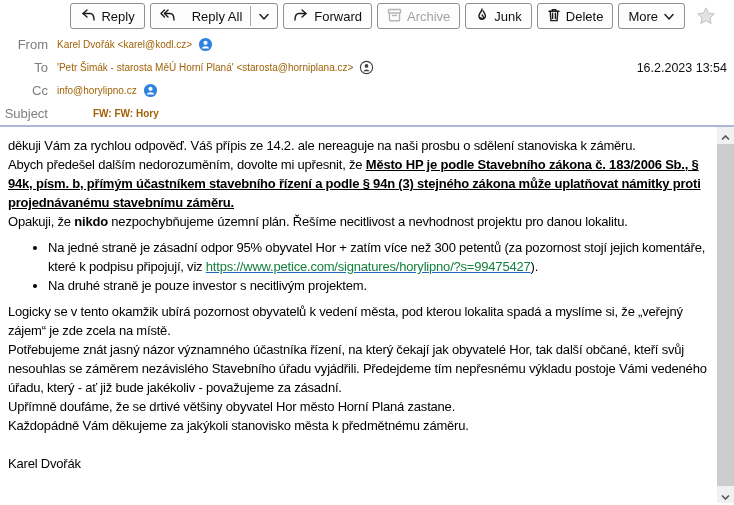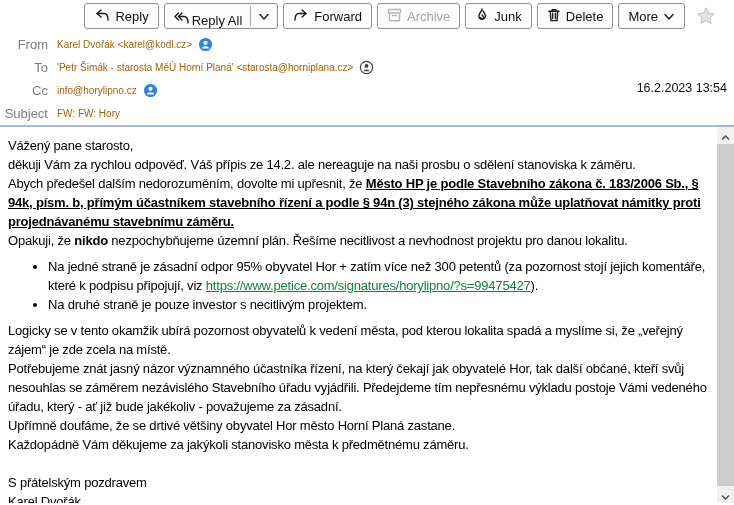--- a/index.html
+++ b/index.html
@@ -10,34 +10,34 @@
   
   .toolbar { display:flex; justify-content:flex-end; align-items:center; gap:5px; padding:3px 16px 3px 0; height:32px; }
   .tbtn { display:flex; align-items:center; gap:5px; height:26px; padding:0 9px;
           background:#fdfdfd; border:1px solid #8f8f8f; border-radius:3px;
           font-family:"Liberation Sans", sans-serif; font-size:13px; color:#0f0f0f; cursor:pointer; }
   .tbtn svg { flex:0 0 auto; }
   .tbtn.disabled { color:#a3a3a3; }
   .tbtn.disabled svg { stroke:#b5b5b5; }
   .split { display:flex; align-items:stretch; height:26px; background:#fdfdfd;
            border:1px solid #8f8f8f; border-radius:3px; font-size:13px; color:#0f0f0f; }
-  .split-main { display:flex; align-items:flex-end; gap:2px; padding:0 8px; cursor:pointer; }
+  .split-main { display:flex; align-items:center; gap:16px; padding:0 8px; cursor:pointer; }
   .split-sep { width:1px; background:#a8a8a8; margin:2px 0; }
   .split-arrow { display:flex; align-items:center; padding:0 7px; cursor:pointer; }
   .icon-svg { stroke:#1b1b1b; fill:none; stroke-width:1.4; stroke-linecap:round; stroke-linejoin:round; }
   .star-wrap { margin-left:6px; margin-right:2px; display:flex; align-items:center; cursor:pointer; }
 
   
   .headers { padding-top:1px; }
   .hrow { position:relative; display:flex; align-items:center; padding:3px 20px 3px 0; min-height:23px; }
   .hlabel { width:57px; text-align:right; padding-right:9px; color:#7d7d7d; font-size:13px; flex:0 0 auto; }
   .hvalue { font-size:10px; color:#a16207; white-space:nowrap; }
-  .hvalue.subject { font-weight:normal; }
+  .hvalue.subject { font-weight:bold;margin-left:36px; }
   .contact-ic { margin-left:6px; display:inline-flex; align-items:center; cursor:pointer; }
-  .hdate { position:absolute; right:7px; top:5px; font-size:12.5px; color:#101010;margin-top:20px; }
+  .hdate { position:absolute; right:7px; top:5px; font-size:12.5px; color:#101010; }
 
   .divider { height:2px; background:#aab7d7; }
 
   
   .bodywrap { position:relative; height:376px; }
   .email-body { position:absolute; left:0; top:0; right:17px; bottom:0; padding:9px 4px 0 8px;
                 font-size:13px; letter-spacing:-0.2px; line-height:19px; color:#000; overflow:hidden; }
   .para { min-height:19px; }
   .spacer { height:19px; }
   .b { font-weight:bold; }
@@ -172,34 +172,32 @@
     <div class="hrow">
       <span class="hlabel">Subject</span>
       <span class="hvalue subject">FW: FW: Hory</span>
     </div>
   </div>
 
   <div class="divider"></div>
 
   <div class="bodywrap">
     <div class="email-body">
-        <div class="para"><span>Vážený pane starosto,</span></div>
         <div class="para"><span>děkuji Vám za rychlou odpověď. Váš přípis ze 14.2. ale nereaguje na naši prosbu o sdělení stanoviska k záměru.</span></div>
         <div class="para"><span>Abych předešel dalším nedorozuměním, dovolte mi upřesnit, že </span><span class="b u">Město HP je podle Stavebního zákona č. 183/2006 Sb., § 94k, písm. b, přímým účastníkem stavebního řízení a podle  § 94n (3) stejného zákona může uplatňovat námitky proti projednávanému stavebnímu záměru.</span></div>
         <div class="para"><span>Opakuji, že </span><span class="b">nikdo</span><span> nezpochybňujeme územní plán. Řešíme necitlivost a nevhodnost projektu pro danou lokalitu.</span></div>
         <ul>
           <li><span>Na jedné straně je zásadní odpor 95% obyvatel Hor +  zatím více než 300 petentů (za pozornost stojí jejich komentáře, které k podpisu připojují, viz </span><a class="link" href="#">https://www.petice.com/signatures/horylipno/?s=99475427</a><span>).</span></li>
           <li><span>Na druhé straně je pouze investor s necitlivým projektem.</span></li>
         </ul>
         <div class="para"><span>Logicky se v tento okamžik ubírá pozornost obyvatelů k vedení města, pod kterou lokalita spadá a myslíme si, že „veřejný zájem“ je zde zcela na místě.</span></div>
         <div class="para"><span>Potřebujeme znát jasný názor významného účastníka řízení, na který čekají jak obyvatelé Hor, tak další občané, kteří svůj nesouhlas se záměrem nezávislého Stavebního úřadu vyjádřili. Předejdeme tím nepřesnému výkladu postoje Vámi vedeného úřadu, který - ať již bude jakékoliv - považujeme za zásadní.</span></div>
         <div class="para"><span>Upřímně doufáme, že se drtivé většiny obyvatel Hor město Horní Planá zastane.</span></div>
         <div class="para"><span>Každopádně Vám děkujeme za jakýkoli stanovisko města k předmětnému záměru.</span></div>
         <div class="spacer"></div>
-        <div class="para"><span>S přátelským pozdravem</span></div>
         <div class="para"><span>Karel Dvořák</span></div>
       </div>
 
     <div class="sbar">
       <div class="sb-btn up">
         <span><svg width="9" height="6" viewBox="0 0 9 6">
               <path d="M1 4.5 L4.5 1 L8 4.5"></path>
             </svg></span>
       </div>
       <div class="sb-thumb"></div>

